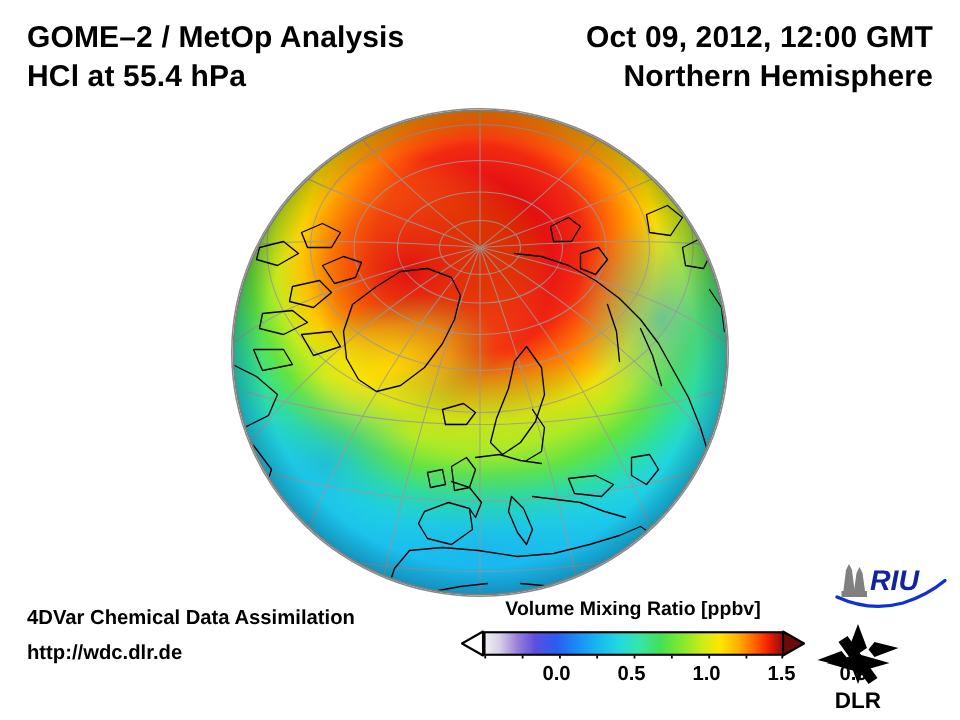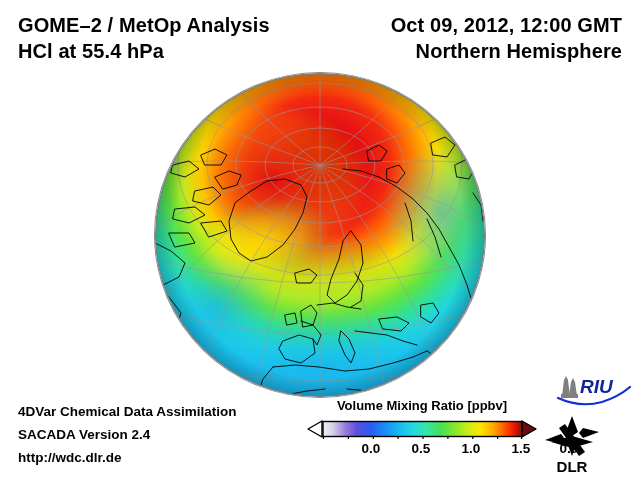--- a/index.html
+++ b/index.html
@@ -304,21 +304,20 @@
         <ellipse cx="165" cy="162" rx="165" ry="162" fill="url(#limbShade)"></ellipse>
       </g>
 
       <ellipse cx="165" cy="162" rx="164.4" ry="161.4" fill="none" stroke="#7d7d7d" stroke-width="1.2"></ellipse>
     </svg>
   </div>
 </div>
 
 <div id="footer-left">
   <div class="ftr-line">4DVar Chemical Data Assimilation</div>
-  <div class="ftr-line">SACADA Version 2.4</div>
   <div class="ftr-line">http://wdc.dlr.de</div>
 </div>
 
 <div id="colorbar-block">
   <div id="colorbar-title">Volume Mixing Ratio [ppbv]</div>
 
   <div id="colorbar-wrap">
     <svg width="232" height="20" viewBox="0 0 232 20" xmlns="http://www.w3.org/2000/svg">
       <defs>
         <linearGradient id="cbGrad" x1="0" y1="0" x2="1" y2="0">

